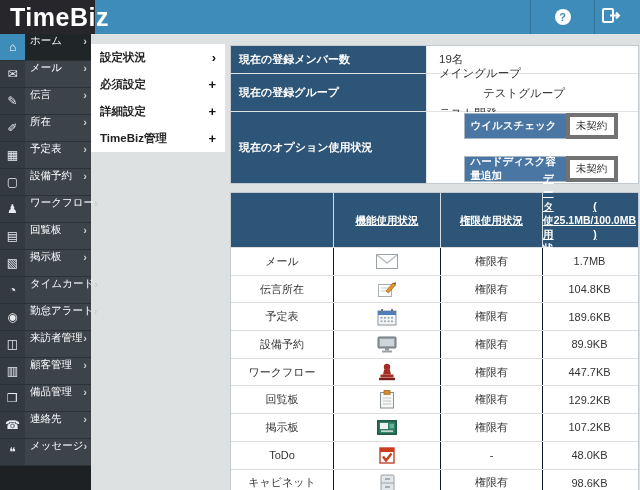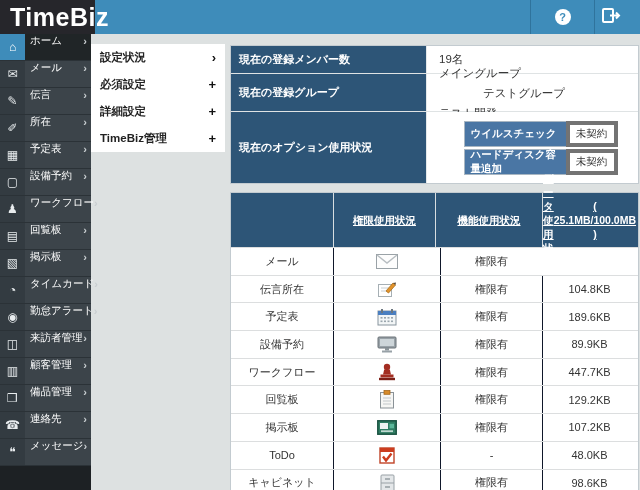--- a/index.html
+++ b/index.html
@@ -41,21 +41,21 @@
   .t1row{display:flex;border-bottom:1px solid #dfe3e4;}
   .t1row:last-child{border-bottom:none;}
   .t1lbl{width:196px;flex:none;background:var(--navy,#2d5577);color:#fff;font-weight:bold;
          font-size:11px;display:flex;align-items:center;padding-left:8px;box-sizing:border-box;
          border-right:1px solid #e4e8ea;}
   .t1val{flex:1;background:#fff;font-size:11.5px;color:#333;display:flex;align-items:center;
          padding-left:12px;box-sizing:border-box;}
   .h27{height:27px;} .h37{height:37px;} .h71{height:71px;}
   .t1val.col{flex-direction:column;align-items:flex-start;justify-content:center;line-height:20px;}
   .gspace{display:inline-block;margin-left:44px;}
-  .optwrap{display:flex;flex-direction:column;justify-content:center;padding-left:16px;}
+  .optwrap{display:flex;flex-direction:column;justify-content:space-between;padding-left:16px;}
   .opt-row{display:flex;height:26px;margin:1px 0;}
   .opt-lbl{width:102px;background:var(--subblue,#4a76a4);color:#fff;font-size:10.5px;font-weight:bold;
            display:flex;align-items:center;padding-left:6px;box-sizing:border-box;
            border:1px solid #a8b6c2;border-right:none;}
   .opt-val{width:44px;background:#fff;border:4px solid #737373;display:flex;align-items:center;
            justify-content:center;font-size:10.5px;color:#333;}
   
   #t2{position:absolute;left:5px;top:158px;width:407px;border:1px solid #c3cbd0;background:#fff;}
   .t2head{display:flex;background:var(--navy,#2d5577);height:54px;}
   .t2h{box-sizing:border-box;border-left:1px solid #d7dde0;display:flex;flex-direction:row;
@@ -250,41 +250,42 @@
           <div class="opt-lbl">ハードディスク容量追加</div>
           <div class="opt-val">未契約</div>
         </div>
       </div>
     </div>
   </div>
 
   <div id="t2">
     <div class="t2head">
       <div class="t2h cw1"></div>
+      <div class="t2h cw2">
+          <span class="lnk">機能使用状況</span>
+        </div>
       <div class="t2h cw3">
           <span class="lnk">権限使用状況</span>
-        </div>
-      <div class="t2h cw2">
-          <span class="lnk">機能使用状況</span>
         </div>
       <div class="t2h cw4">
         <span class="lnk">データ使用状況</span>
         <span class="lnk">( 25.1MB/100.0MB )</span>
       </div>
     </div>
 
     <div class="t2row">
       <div class="t2c cw1">メール</div>
       <div class="t2c cw2 appico">
         <svg width="22" height="15" viewBox="0 0 22 15">
             <rect x="0.5" y="0.5" width="21" height="14" fill="#fdfdfd" stroke="#9aa2a7"></rect>
             <path d="M1 1 L11 9 L21 1" fill="none" stroke="#b7bdc1" stroke-width="1.4"></path>
           </svg>
       </div>
       <div class="t2c cw3">権限有</div>
+      <div class="t2c cw4">1.7MB</div>
     </div>
 
     <div class="t2row">
       <div class="t2c cw1">伝言所在</div>
       <div class="t2c cw2 appico">
         <svg width="20" height="18" viewBox="0 0 20 18">
             <rect x="1.5" y="4.5" width="13" height="12" fill="#fff" stroke="#a6afb4"></rect>
             <line x1="4" y1="8" x2="12" y2="8" stroke="#c8cdd0"></line>
             <line x1="4" y1="11" x2="12" y2="11" stroke="#c8cdd0"></line>
             <path d="M9 11 L16 3 L18.5 5 L11.5 13 Z" fill="#e2932c" stroke="#a96e1c" stroke-width="0.8"></path>

